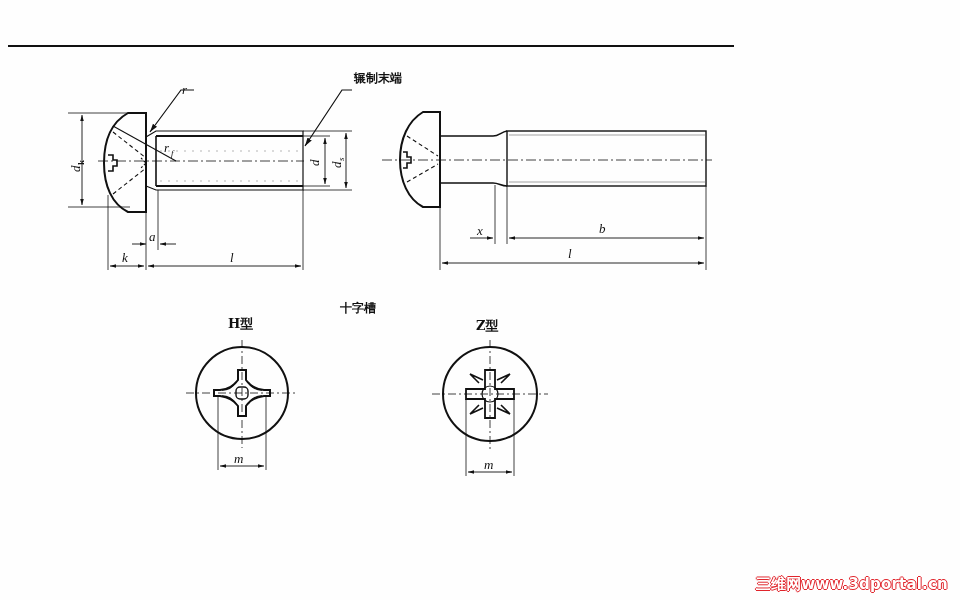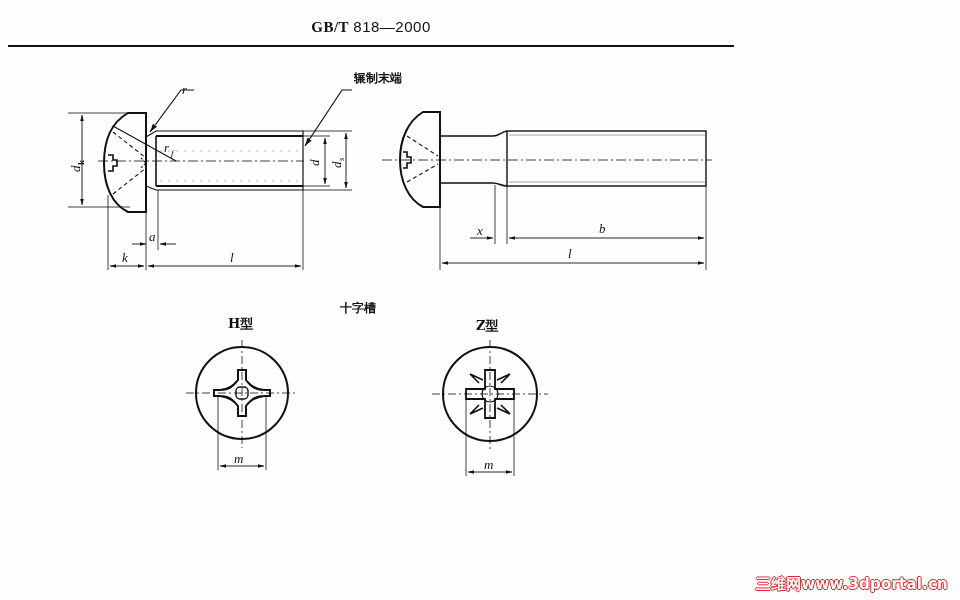--- a/index.html
+++ b/index.html
@@ -15,24 +15,20 @@
   .cn { font-family: "DejaVu Sans", sans-serif; font-size: 12px; font-weight: bold; fill: #111; }
   .cn-type { font-family: "DejaVu Serif", serif; font-size: 13px; font-weight: bold; fill: #111; }
   .watermark { position: absolute; right: 12px; bottom: 6px; font-family: "DejaVu Sans", sans-serif; font-size: 15px; font-weight: bold; color: #ffffff; letter-spacing: 0.2px;
     text-shadow: -1px 0 #e0242b, 1px 0 #e0242b, 0 -1px #e0242b, 0 1px #e0242b; }
 </style>
 </head>
 <body>
 
 <div class="page">
 
-  <div class="header-title">
-    <span class="std-prefix">GB/T</span>
-    <span class="std-num">818—2000</span>
-  </div>
   <div class="header-rule"></div>
 
   <svg class="drawing" viewBox="0 0 960 600">
     <defs>
       <marker id="arr" viewBox="0 0 10 10" refX="10" refY="5" markerWidth="7" markerHeight="7" orient="auto-start-reverse">
         <path d="M0,2 L10,5 L0,8 z" fill="#111"></path>
       </marker>
     </defs>
 
     <g stroke="#111" fill="none">

